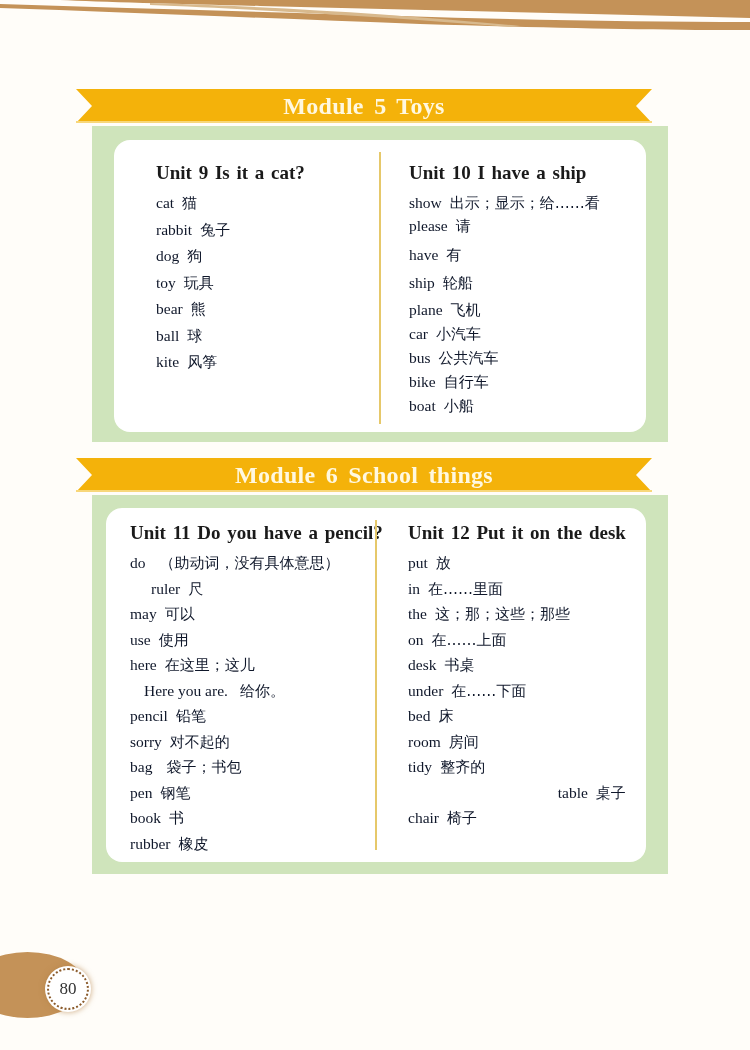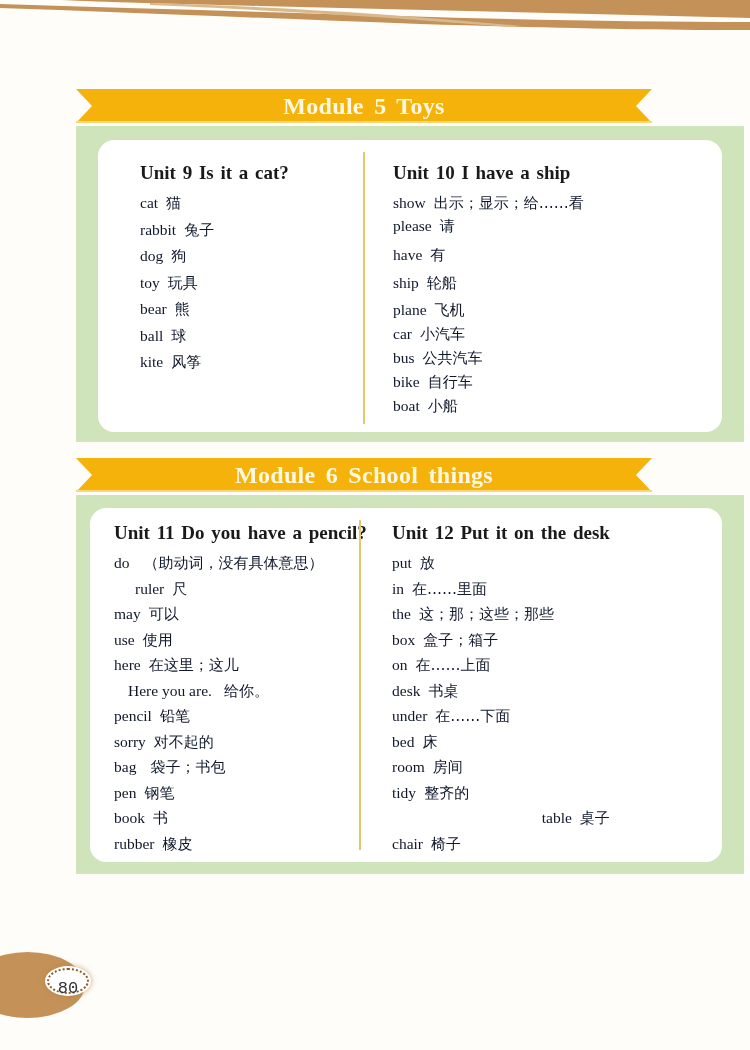--- a/index.html
+++ b/index.html
@@ -6,37 +6,37 @@
   html, body { width:750px; height:1050px; background:#fffdf9; overflow:hidden; }
   body { position:relative; font-family:"Liberation Serif", "DejaVu Serif", serif; color:#222; }
 
   .top-swoosh { position:absolute; left:0; top:0; width:750px; height:40px; }
 
   .banner { position:absolute; left:76px; width:576px; height:34px; }
   .banner svg { position:absolute; left:0; top:0; }
   .banner-title { position:absolute; left:0; right:0; top:0; height:34px; line-height:34px; text-align:center;
     color:#fff8e0; font-weight:bold; font-size:24px; letter-spacing:0.3px; word-spacing:4px; }
 
-  .panel { position:absolute; left:76px; width:668px; background:#cfe4bb; }
+  .panel { position:absolute; left:92px; width:576px; background:#cfe4bb; }
   .card { position:absolute; left:22px; right:22px; top:14px; bottom:10px; background:#ffffff; border-radius:16px; }
 
   .col { position:absolute; top:0; }
   .unit-title { font-weight:bold; font-size:19px; color:#1a1a1a; white-space:nowrap; word-spacing:2px; }
   .word-list { list-style:none; }
   .word { font-size:15.5px; white-space:nowrap; color:#0f172a; }
   .word .en { font-family:"Liberation Serif", serif; }
   .word .zh { font-family:"DejaVu Sans", sans-serif; font-size:15px; margin-left:8px; }
   .word.sub { padding-left:14px; }
 
   .divider { position:absolute; width:2px; background:#e6c86a; }
 
   .page-blob { position:absolute; left:-30px; top:952px; width:115px; height:66px; background:#c49258; border-radius:50%; }
-  .page-badge { position:absolute; left:47px; top:968px; width:42px; height:26px; border-radius:50%; background:#fff;
+  .page-badge { position:absolute; left:47px; top:968px; width:42px; height:42px; border-radius:50%; background:#fff;
     border:2px dotted #8a5a2a; box-shadow:0 0 0 2px #fff, 0 0 5px 3px rgba(180,130,70,0.5);
-    text-align:center; line-height:38px; font-family:Liberation Mono, monospace; font-size:17px; color:#333; }
+    text-align:center; line-height:38px; font-family:Liberation Serif, serif; font-size:17px; color:#333; }
 </style>
 </head>
 <body>
 
 <svg class="top-swoosh" viewBox="0 0 750 40" width="750" height="40">
   <path d="M0,0 L750,0 L750,18 C600,14 420,10 260,6 C180,4 100,2 60,0 Z" fill="#c49258"></path>
   <path d="M0,8 C120,12 260,18 420,24 C560,28 660,30 750,30 L750,22 C640,22 520,20 400,16 C260,12 130,8 0,4 Z" fill="#c49258"></path>
   <path d="M150,3 C260,6 400,14 520,26 L510,27 C390,17 250,9 150,5 Z" fill="#d8b98d"></path>
 </svg>
 
@@ -111,21 +111,20 @@
     </div>
 
     <div class="divider" style="left:269px; top:12px; height:330px;"></div>
 
     <div class="col" style="left:302px; top:14px;">
       <div class="unit-title">Unit 12  Put it on the desk</div>
       <ul class="word-list" style="margin-top:10px;">
         <li class="word" style="height:25.5px;"><span class="en">put</span><span class="zh">放</span></li>
         <li class="word" style="height:25.5px;"><span class="en">in</span><span class="zh">在……里面</span></li>
         <li class="word" style="height:25.5px;"><span class="en">the</span><span class="zh">这；那；这些；那些</span></li>
-        <li class="word" style="height:25.5px;"><span class="en">box</span><span class="zh">盒子；箱子</span></li>
         <li class="word" style="height:25.5px;"><span class="en">on</span><span class="zh">在……上面</span></li>
         <li class="word" style="height:25.5px;"><span class="en">desk</span><span class="zh">书桌</span></li>
         <li class="word" style="height:25.5px;"><span class="en">under</span><span class="zh">在……下面</span></li>
         <li class="word" style="height:25.5px;"><span class="en">bed</span><span class="zh">床</span></li>
         <li class="word" style="height:25.5px;"><span class="en">room</span><span class="zh">房间</span></li>
         <li class="word" style="height:25.5px;"><span class="en">tidy</span><span class="zh">整齐的</span></li>
         <li class="word" style="height:25.5px;text-align:right;"><span class="en">table</span><span class="zh">桌子</span></li>
         <li class="word" style="height:25.5px;"><span class="en">chair</span><span class="zh">椅子</span></li>
       </ul>
     </div>

